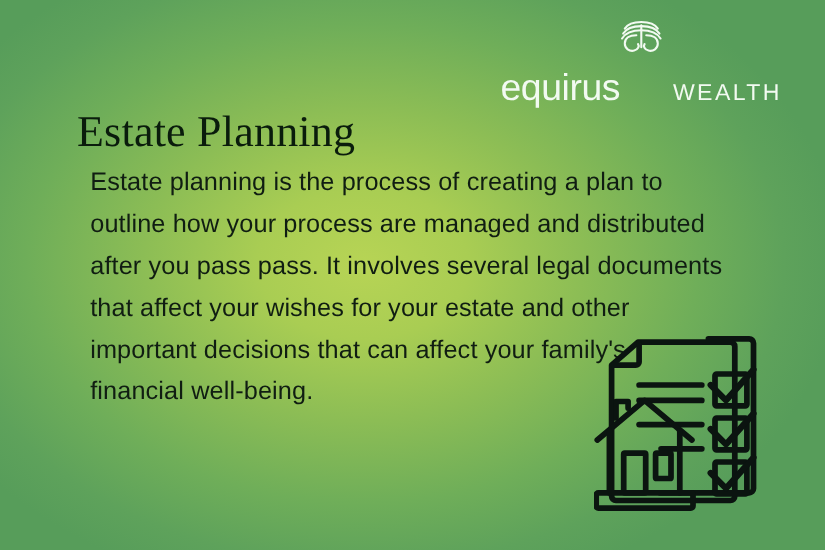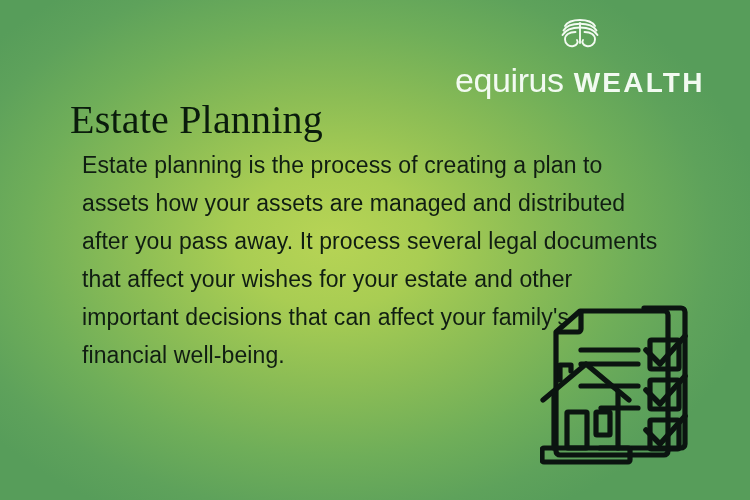--- a/index.html
+++ b/index.html
@@ -48,24 +48,25 @@
   }
   .logo-equirus {
     color: #f2faf1;
     font-size: 34px;
     font-weight: 300;
     letter-spacing: -0.4px;
     line-height: 1;
   }
   .logo-wealth {
     color: #f2faf1;
-    font-size: 28px;
-    font-weight: 700;
+    font-size: 21px;
+    font-weight: 400;
     letter-spacing: 2.2px;
     line-height: 1;
+    margin-left: 38px;
   }
 
   
   .headline {
     position: absolute;
     left: 70px;
     top: 70px;
     font-family: "Liberation Serif", serif;
     font-size: 40px;
     font-weight: 400;
@@ -119,22 +120,22 @@
     <span class="logo-words">
       <span class="logo-equirus">equirus</span>
       <span class="logo-wealth">WEALTH</span>
     </span>
   </div>
 
   <h1 class="headline">Estate Planning</h1>
 
   <div class="body-copy">
     <div class="body-line">Estate planning is the process of creating a plan to</div>
-    <div class="body-line">assets how your assets are managed and distributed</div>
-    <div class="body-line">after you pass away. It process several legal documents</div>
+    <div class="body-line">outline how your process are managed and distributed</div>
+    <div class="body-line">after you pass pass. It involves several legal documents</div>
     <div class="body-line">that affect your wishes for your estate and other</div>
     <div class="body-line">important decisions that can affect your family's</div>
     <div class="body-line">financial well-being.</div>
   </div>
 
   <div class="illustration">
     <svg viewBox="0 0 185 178" fill="none" stroke="#0b1410" stroke-width="5.2" stroke-linecap="round" stroke-linejoin="round">
 
       <path d="M104 16 H141 a4 4 0 0 1 4 4 V152 a4 4 0 0 1 -4 4 H60"></path>
 

